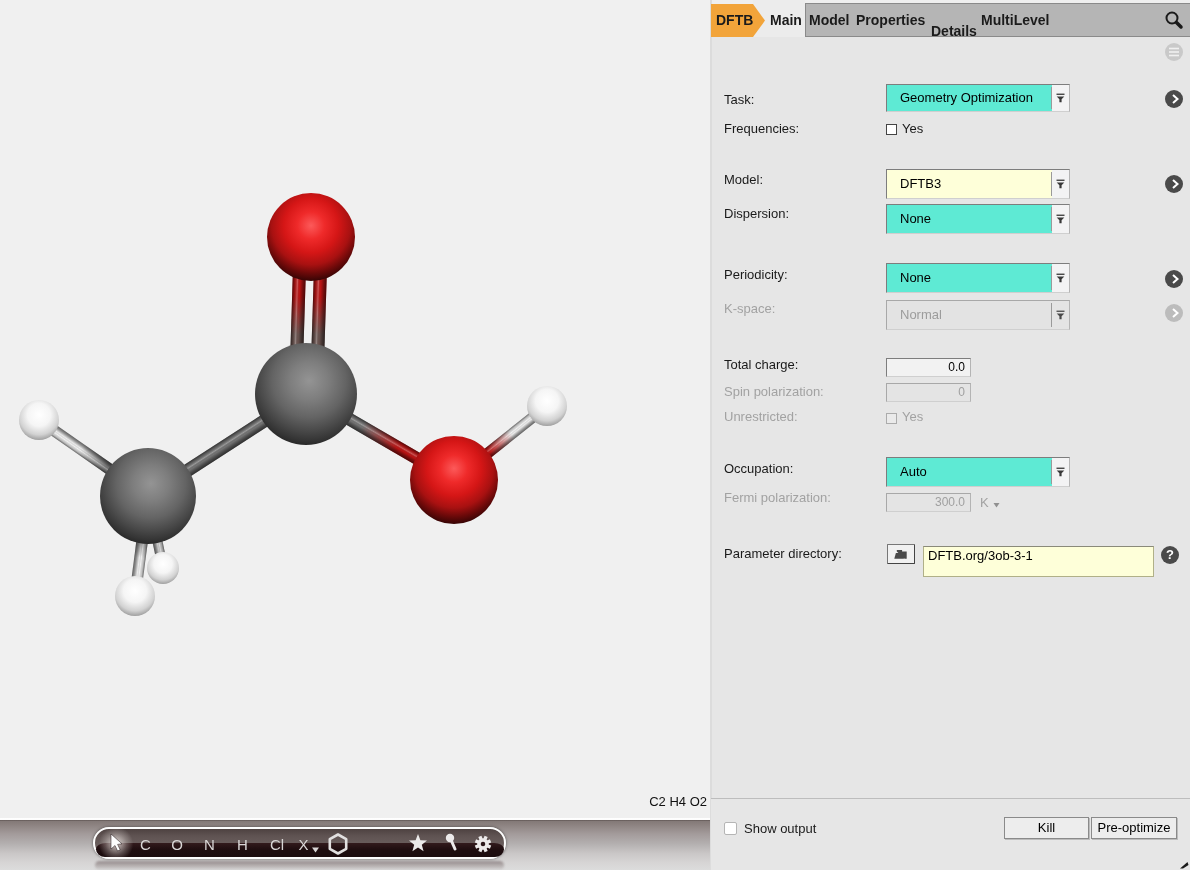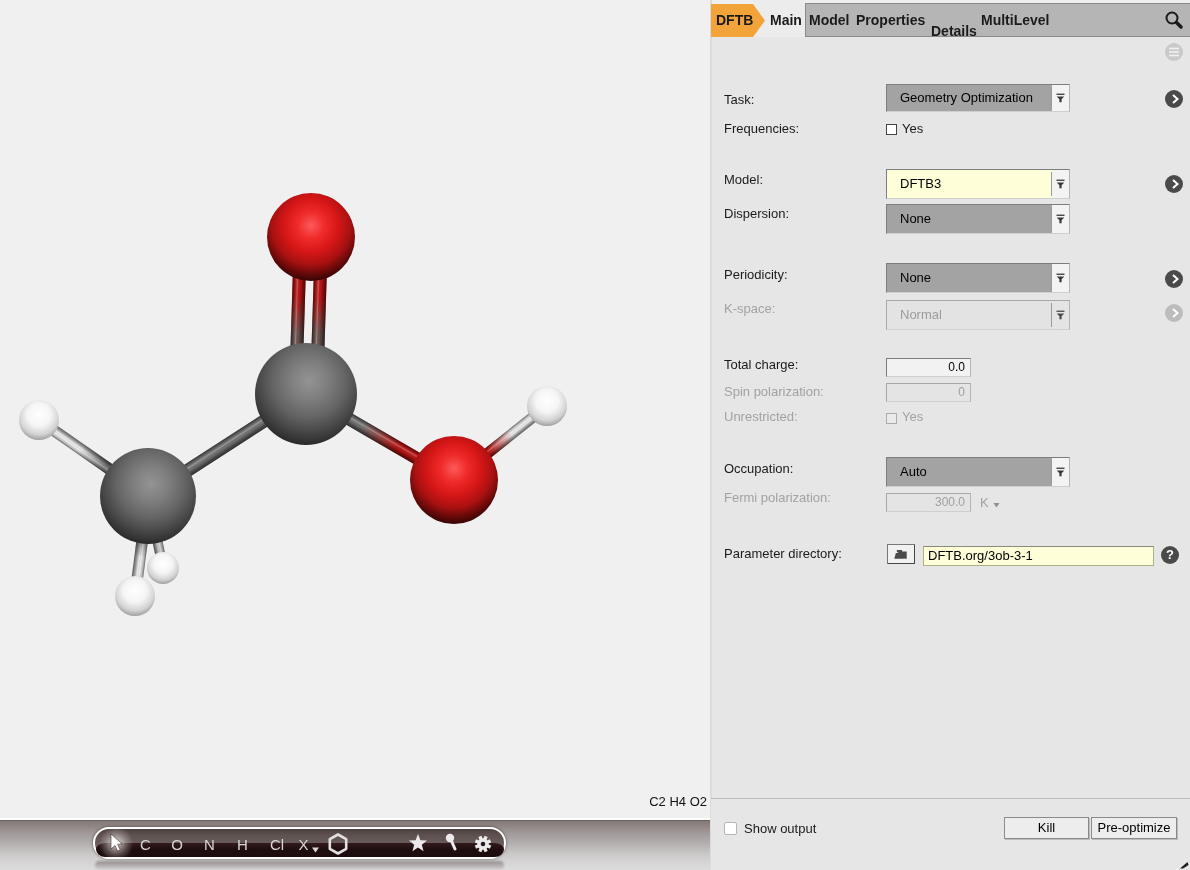--- a/index.html
+++ b/index.html
@@ -28,21 +28,21 @@
 #topstrip { position:absolute; left:711px; top:0; width:479px; height:4px; background:#efefef; }
 #vdiv { position:absolute; left:710px; top:0; width:2px; height:870px; background:#dcdcdc; }
 #graybar { position:absolute; left:805px; top:3px; width:385px; height:34px; background:#b5b5b5;
   border-top:1px solid #8a8a8a; border-left:1px solid #8a8a8a; border-bottom:1px solid #8a8a8a; }
 #maintab { position:absolute; left:753px; top:0px; width:52px; height:37px; background:#ececec; }
 #dftbtab { position:absolute; left:711px; top:4px; }
 .tabtxt { position:absolute; top:12px; font-size:14px; font-weight:bold; color:#1b1b1b; }
 
 .lbl { position:absolute; left:724px; font-size:13px; color:#1a1a1a; }
 .lbl.dis { color:#a2a2a2; }
-.dd { position:absolute; left:886px; width:184px; height:30px; background:#a3a3a3;
+.dd { position:absolute; left:886px; width:184px; height:30px; background:#5eead4;
   border-top:1px solid #7d7d7d; border-left:1px solid #7d7d7d;
   border-right:1px solid #b4b4b4; border-bottom:1px solid #cfcfcf;
   font-size:13px; color:#000; line-height:28px; padding-left:13px; }
 .dd .sep { position:absolute; right:17px; top:2px; bottom:2px; width:1px; background:#9a9a9a; }
 .dd .arr { position:absolute; right:0; top:0; width:17px; height:100%; background:#f3f3f4; }
 .dd.dis .arr { background:#e4e4e4; }
 .dd.yel { background:#feffd9; }
 .dd.dis { background:#e3e3e3; color:#9c9c9c; border-top-color:#a8a8a8; border-left-color:#a8a8a8; }
 .arrglyph { position:absolute; right:4px; top:50%; margin-top:-5px; width:9px; height:10px; }
 .tf { position:absolute; left:886px; width:85px; height:19px; background:#f2f2f2;
@@ -333,21 +333,21 @@
     <polygon points="0.5,1 6.5,1 3.5,5.5" fill="#909090"></polygon>
   </svg>
 
 <div class="lbl" style="top:546px">Parameter directory:</div>
 <div style="position:absolute;left:887px;top:544px;width:28px;height:20px;background:#f1f1f1;border:1px solid #777;border-right-color:#444;border-bottom-color:#444;border-radius:1px">
 <svg width="15" height="11" style="position:absolute;left:6px;top:4px">
       <path d="M2.8,2.6 L2.8,0.9 L8.1,0.9 L8.1,2.6 L12.7,2.6 L12.7,9.7 L10.6,9.7 Z" fill="#4a4a4a"></path>
       <polygon points="1.9,3.9 11.5,3.9 9.8,9.8 0.3,9.8" fill="#4a4a4a"></polygon>
     </svg>
 </div>
-<div style="position:absolute;left:923px;top:546px;width:231px;height:20px;background:#feffd9;border:1px solid #b0b088;border-top-color:#8a8a7a;font-size:13px;line-height:17px;padding-left:4px;color:#000">DFTB.org/3ob-3-1</div>
+<div style="position:absolute;left:923px;top:546px;width:231px;height:31px;background:#feffd9;border:1px solid #b0b088;border-top-color:#8a8a7a;font-size:13px;line-height:17px;padding-left:4px;color:#000">DFTB.org/3ob-3-1</div>
 <div class="circ" style="left:1161px;top:546px;font-size:13px;font-weight:bold;color:#fff;text-align:center;line-height:18px">?</div>
 
 <div id="botbar"></div>
 <div class="cb" style="left:724px;top:822px;width:13px;height:13px;border-color:#b5b5b5;border-radius:2px"></div>
 <div class="lbl" style="left:744px;top:821px;">Show output</div>
 <div class="btn" style="left:988px;width:85px;margin-left:16px;">Kill</div>
 <div class="btn" style="left:1091px;width:86px;">Pre-optimize</div>
 <svg width="12" height="12" style="position:absolute;left:1178px;top:858px">
   <path d="M2,10.5 L9.5,4 L10.5,7 L5,10.5 Z" fill="#1a1a1a"></path>
 </svg>

